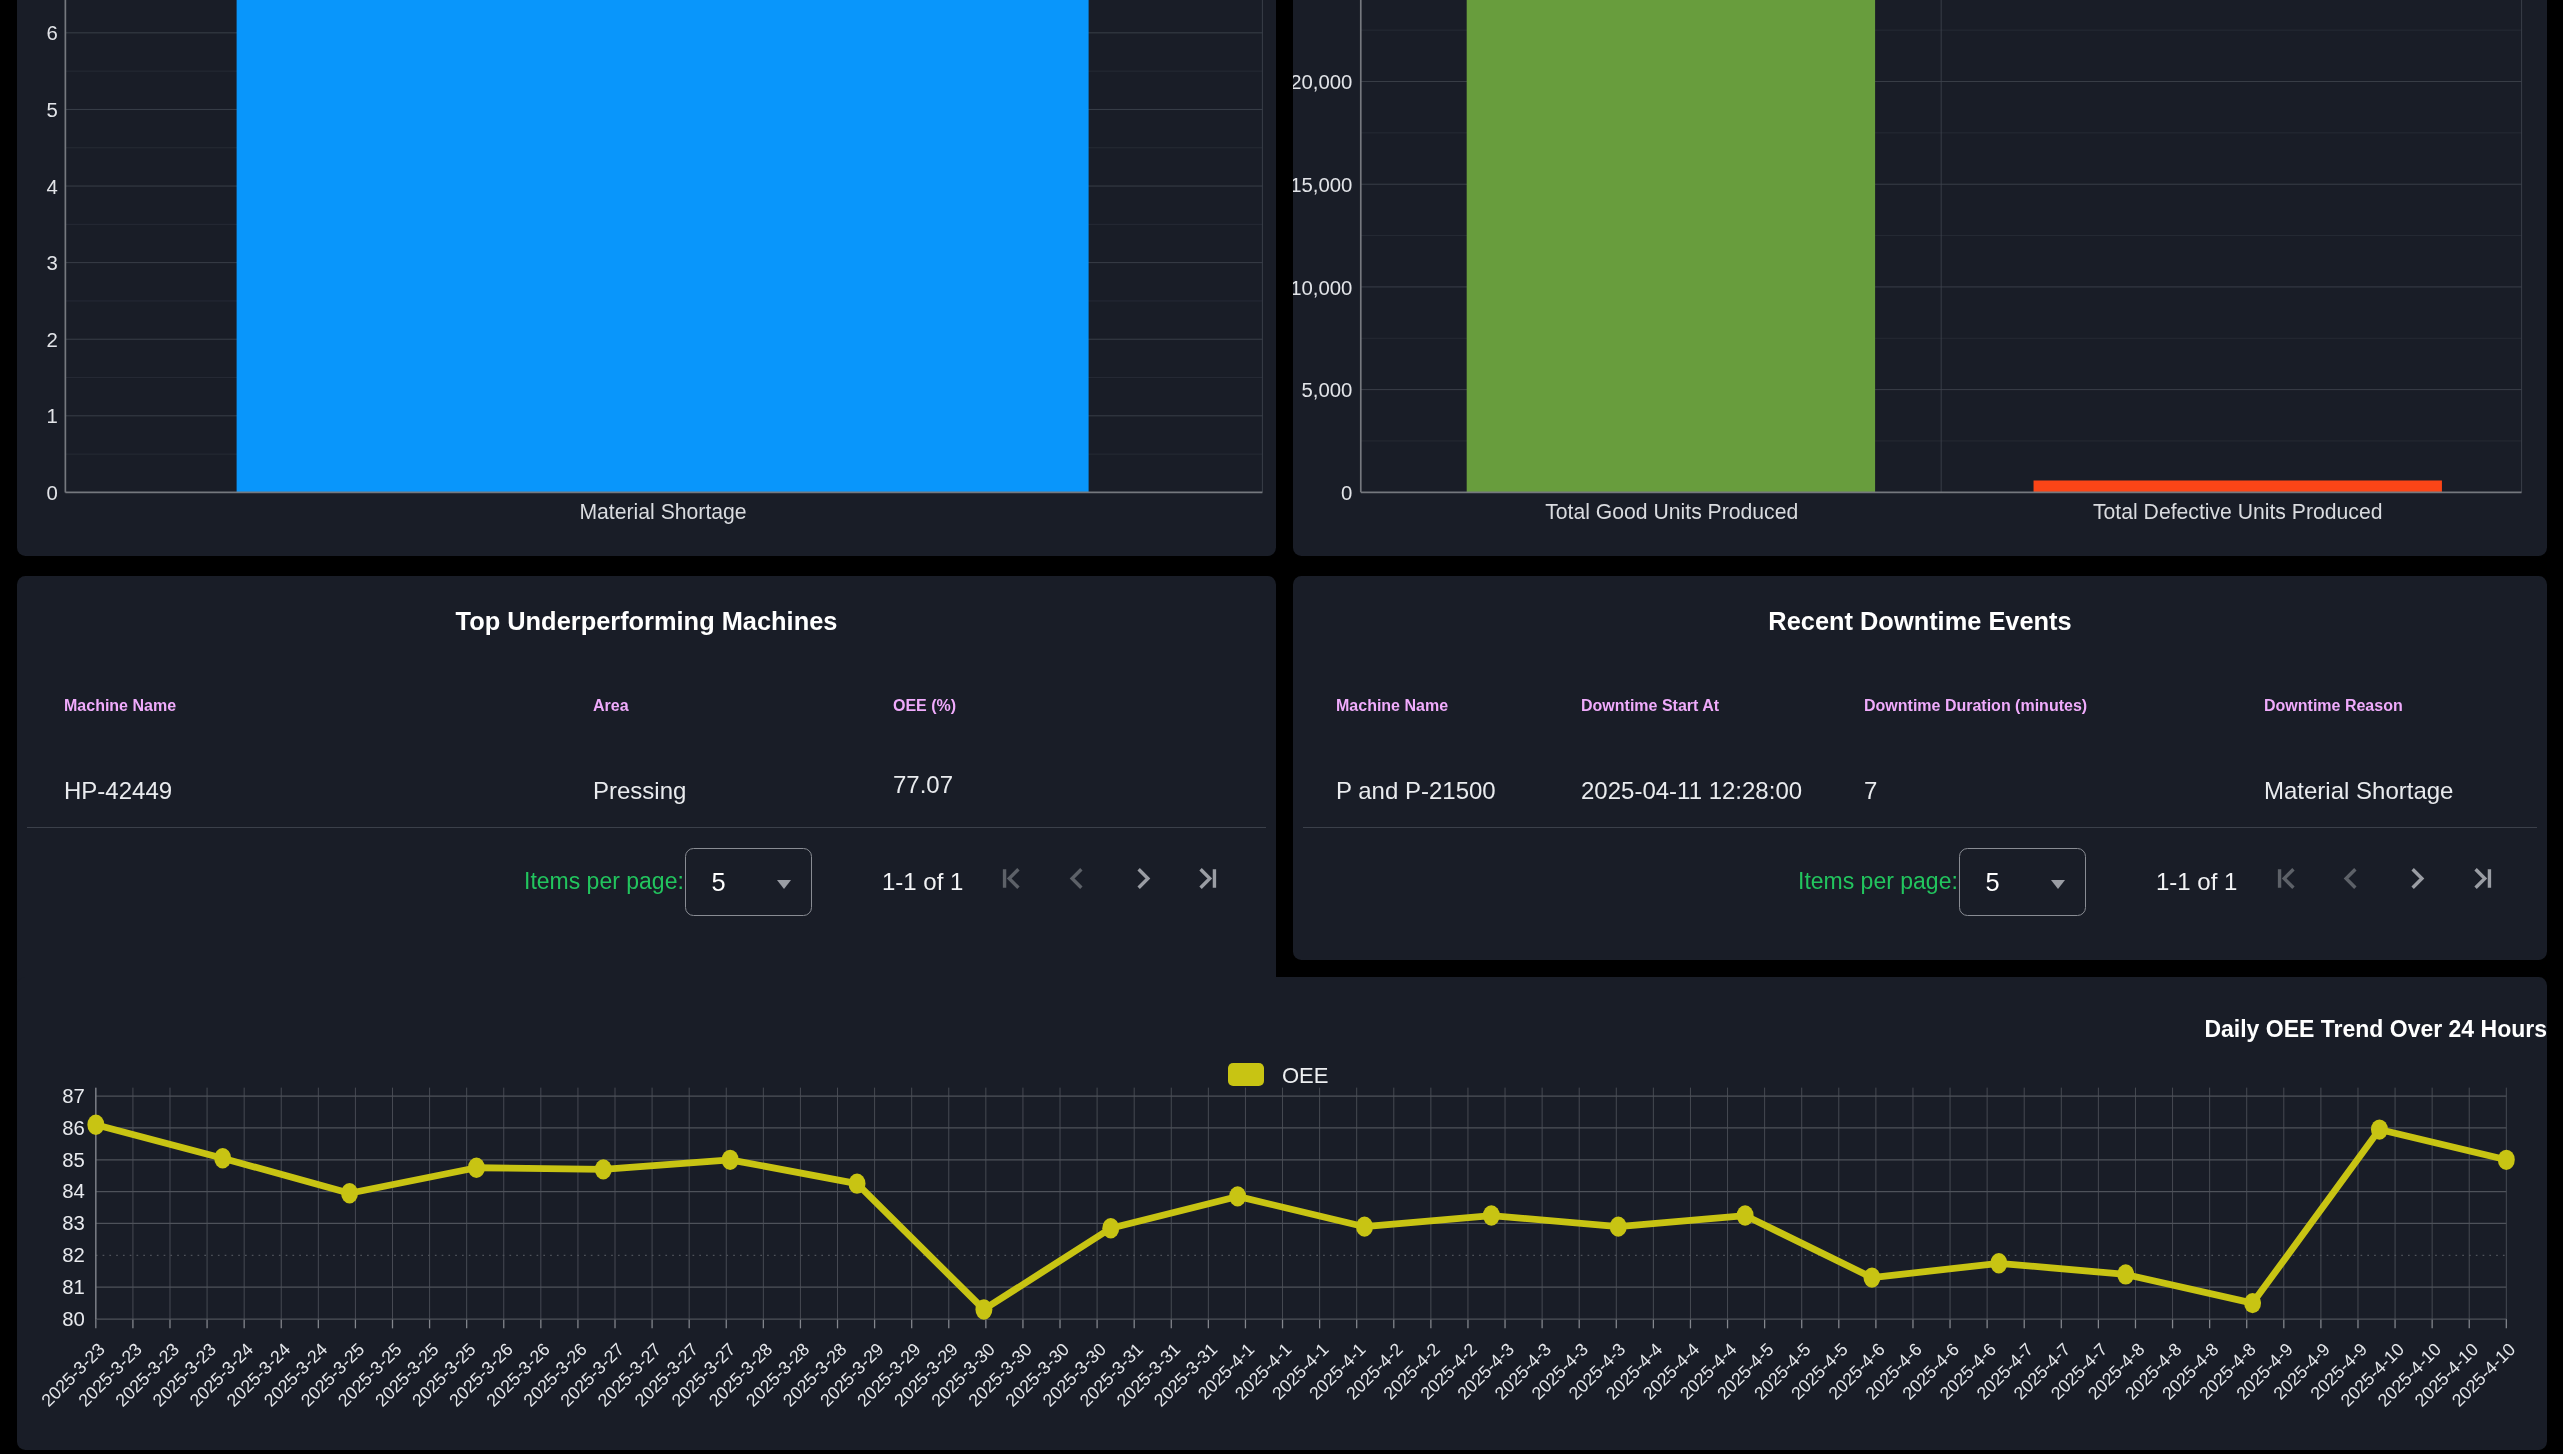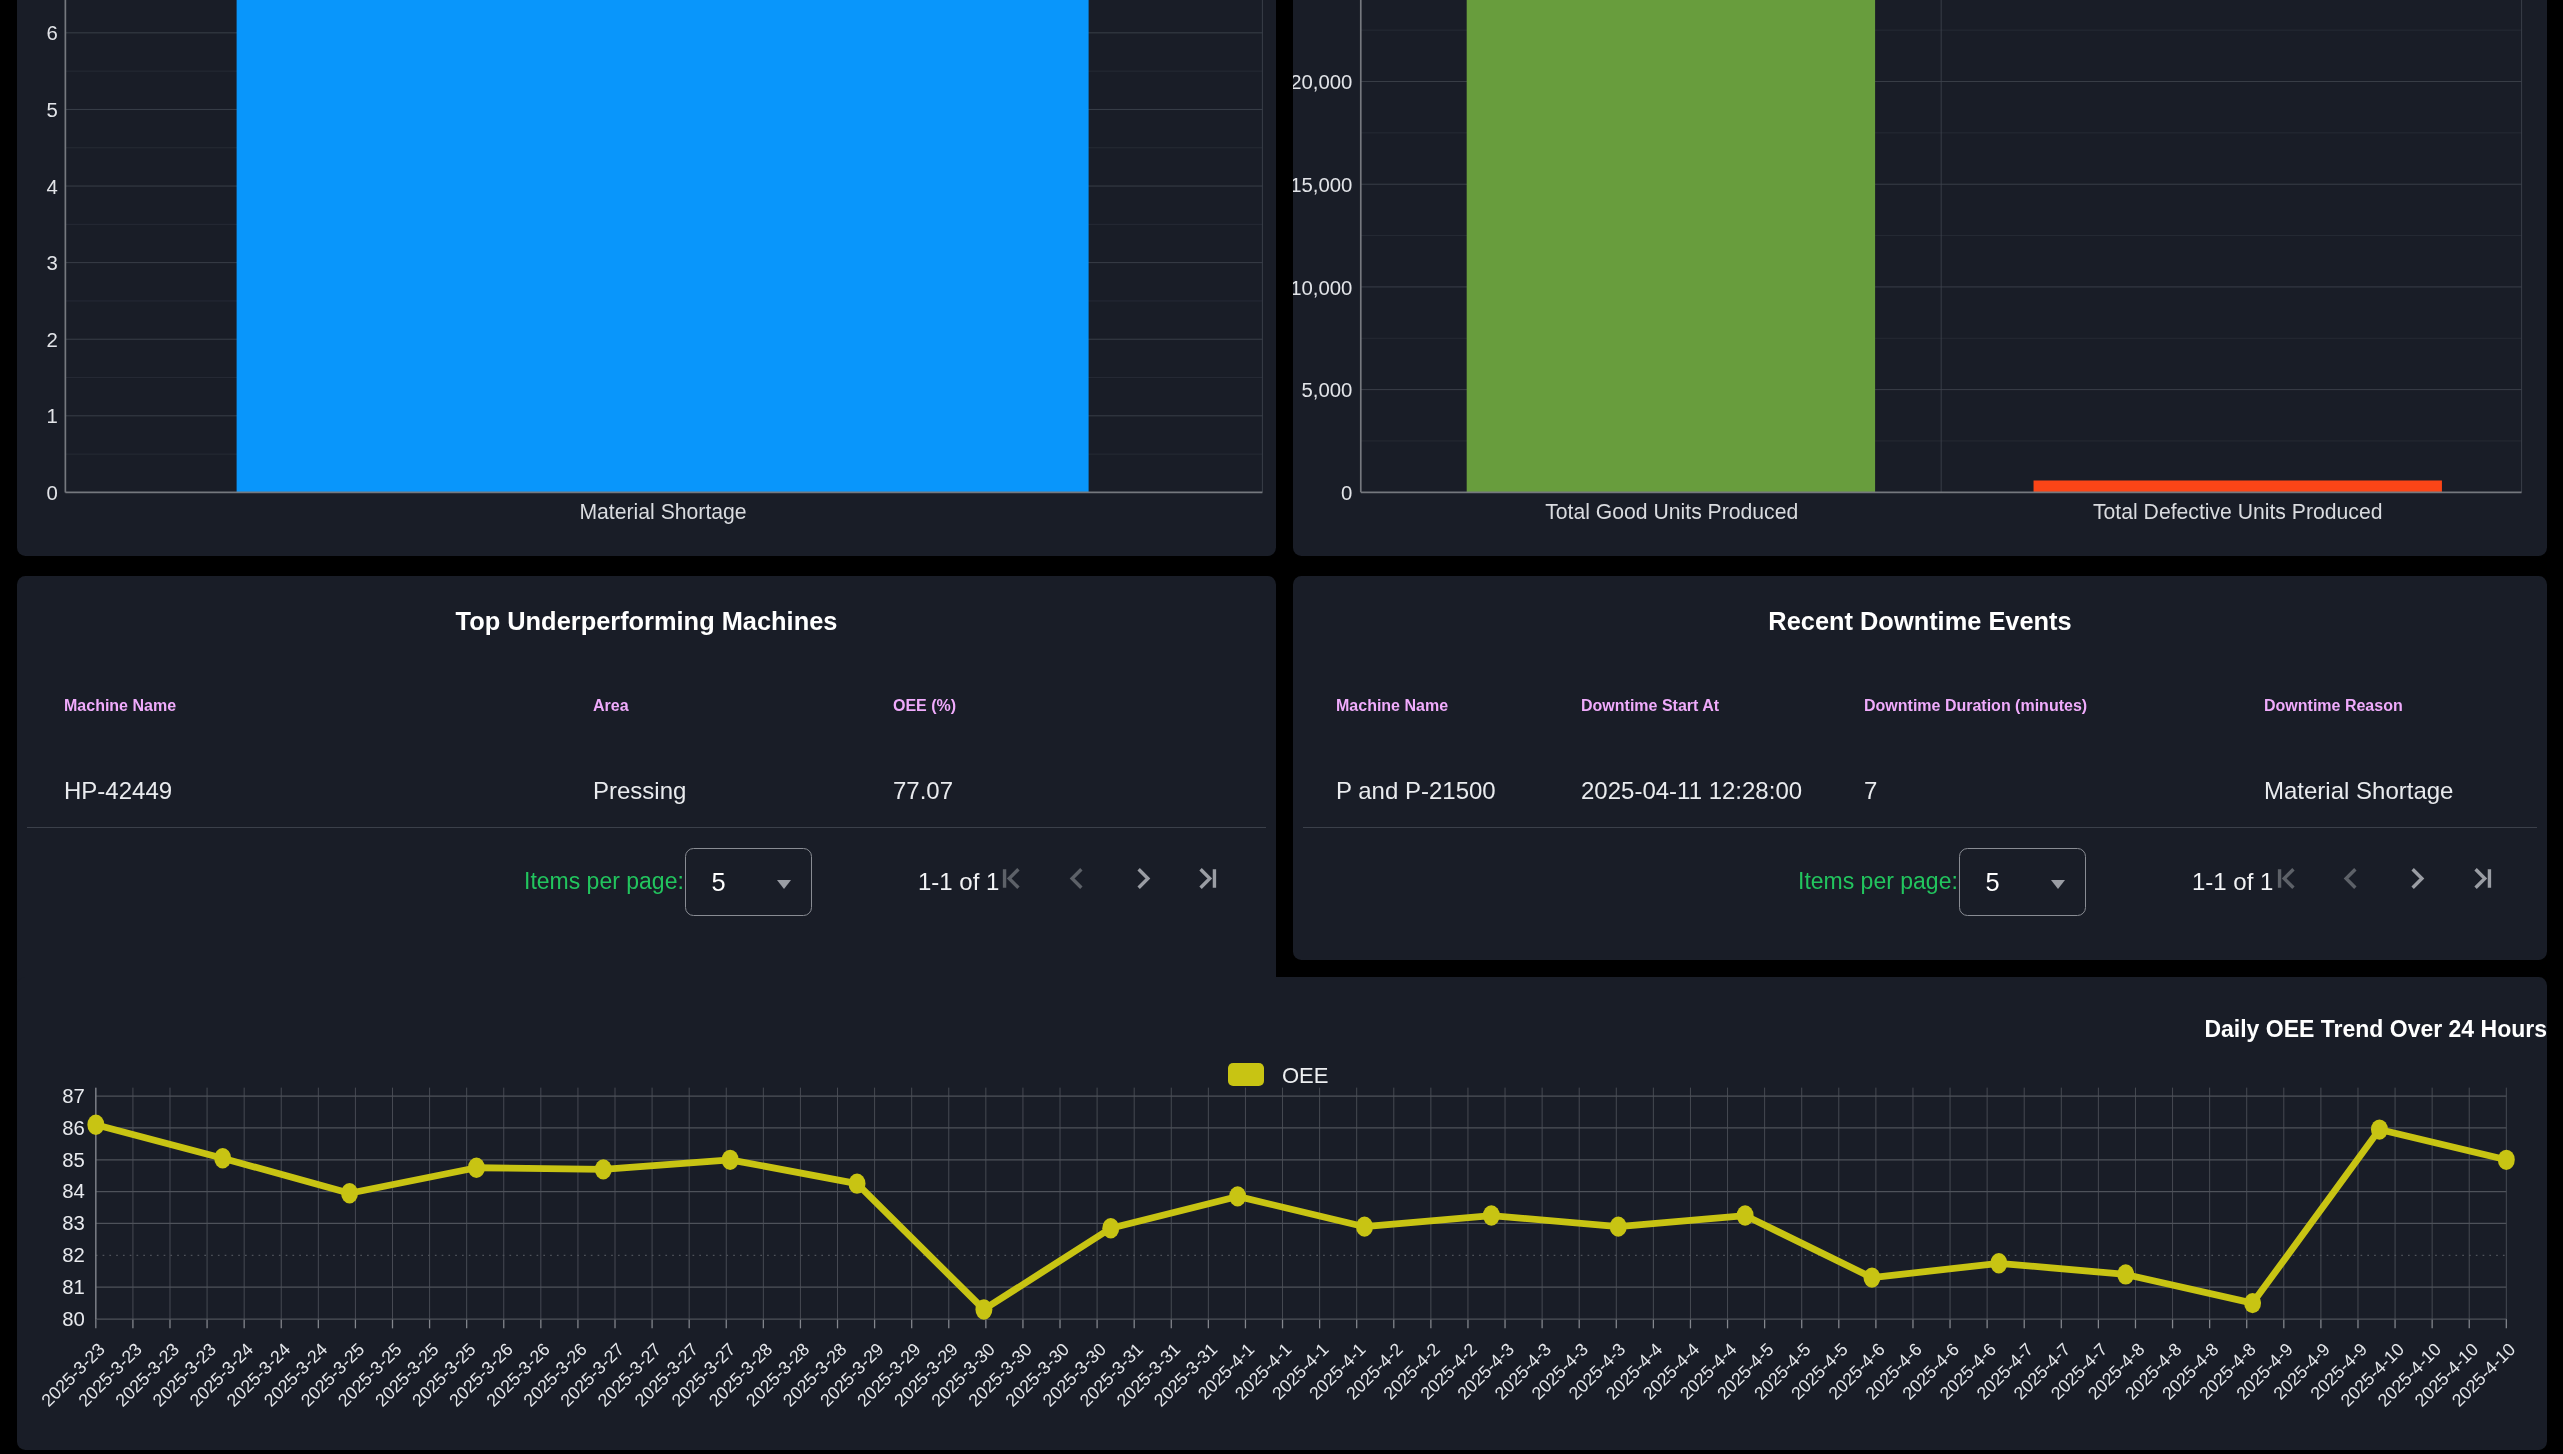--- a/index.html
+++ b/index.html
@@ -14,21 +14,21 @@
   .row-divider{position:absolute;left:10.2px;right:10.2px;height:0;
         border-top:0.8px solid #3b404a;}
   .pag{position:absolute;height:68px;}
   .pag-label{position:absolute;top:20.3px;font-size:23px;color:#22c55e;white-space:nowrap;}
   .pag-select{position:absolute;width:127px;height:68px;border:1.3px solid #898c93;
         border-radius:8.5px;box-sizing:border-box;cursor:pointer;}
   .pag-select .val{position:absolute;left:25.4px;top:18.6px;font-size:25.4px;color:#fff;}
   .caret{position:absolute;right:20.3px;top:30.5px;width:0;height:0;
         border-left:7.6px solid transparent;border-right:7.6px solid transparent;
         border-top:9.3px solid #9a9da4;}
-  .pag-range{position:absolute;top:20.3px;font-size:24px;color:#f2f3f5;white-space:nowrap;margin-left:36px;}
+  .pag-range{position:absolute;top:20.3px;font-size:24px;color:#f2f3f5;white-space:nowrap;}
   .pag-btn{position:absolute;width:37px;height:37px;top:12px;cursor:pointer;}
   .pag-btn svg{width:37px;height:37px;}
   .legend-swatch{position:absolute;width:36px;height:23px;border-radius:5.1px;}
   .legend-label{position:absolute;font-size:22px;color:#eceef0;}
   .chart-title2{position:absolute;left:0;right:0;text-align:right;
         font-size:23px;font-weight:bold;color:#fff;}
 </style>
 </head>
 <body>
 
@@ -92,21 +92,21 @@
   </div>
 
   <div class="panel" style="left:17px;top:576px;width:1259px;height:496px;">
     <div class="panel-title" style="top:30.5px;">Top Underperforming Machines</div>
     <div class="th" style="left:47px;top:121px;">Machine Name</div>
     <div class="th" style="left:576px;top:121px;">Area</div>
     <div class="th" style="left:876px;top:121px;">OEE (%)</div>
     <div>
       <div class="td" style="left:47px;top:201px;">HP-42449</div>
       <div class="td" style="left:576px;top:201px;">Pressing</div>
-      <div class="td" style="left:876px;top:201px;text-align:center;">77.07</div>
+      <div class="td" style="left:876px;top:195px;text-align:center;">77.07</div>
     </div>
     <div class="row-divider" style="top:251px;"></div>
 
     <div class="pag" style="left:0;top:272px;width:1259px;">
       <span class="pag-label" style="left:507px;">Items per page:</span>
       <div class="pag-select" style="left:668px;top:0;">
         <span class="val">5</span>
         <span class="caret"></span>
       </div>
       <span class="pag-range" style="left:865px;">1-1 of 1</span>

